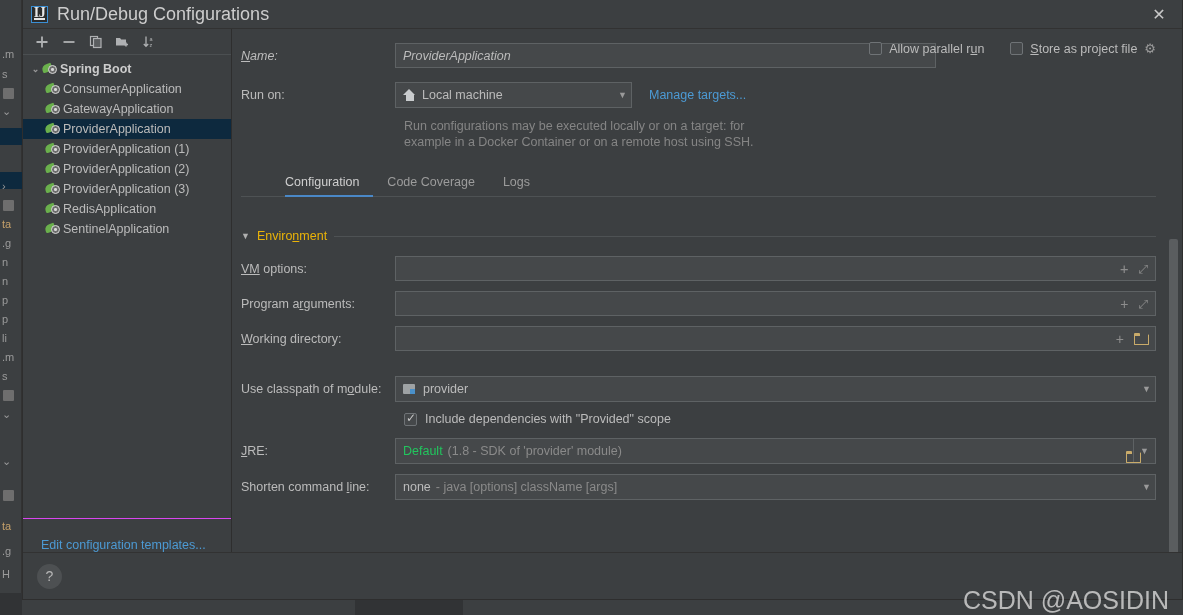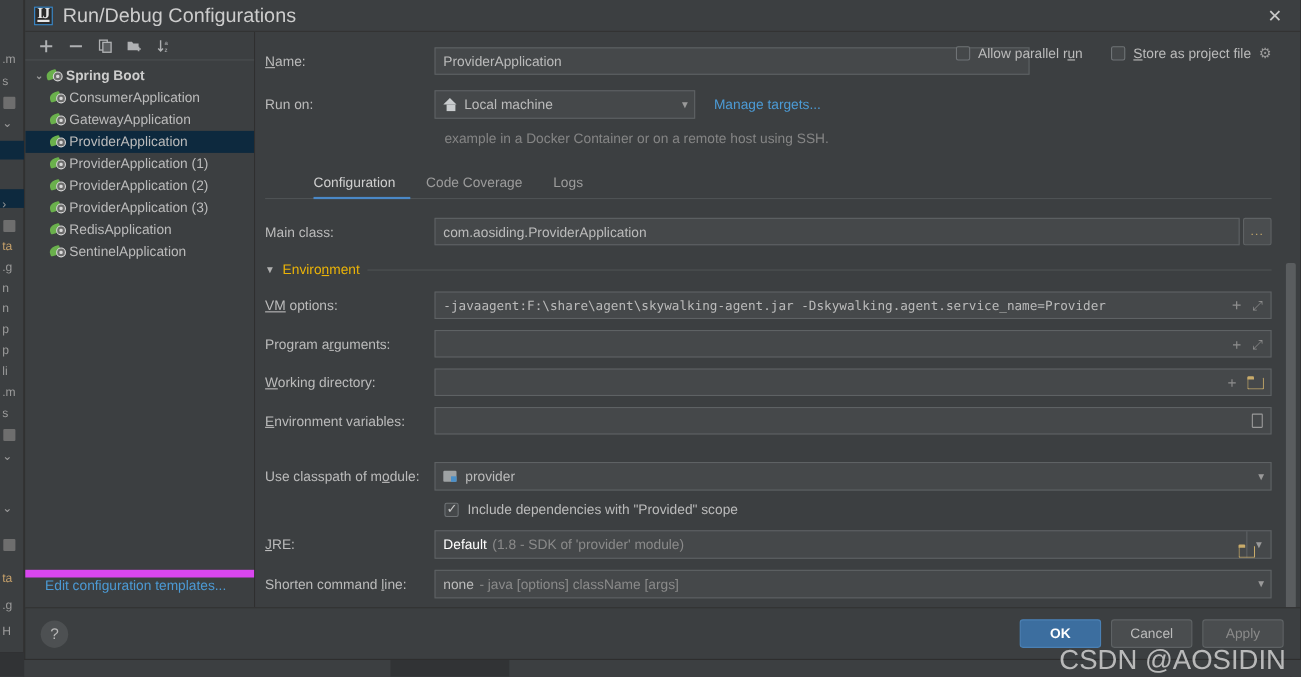--- a/index.html
+++ b/index.html
@@ -161,22 +161,22 @@
     width: 9px; height: 9px; border: 1.5px solid #d8d8d8;
     border-radius: 50%; background: #6c6c6c;
   }
   .spring-icon .ring::after {
     content: ""; position: absolute; left: 2px; top: 2px;
     width: 2.5px; height: 2.5px; background: #d8d8d8; border-radius: 50%;
   }
   .tree-indent { width: 16px; flex: 0 0 16px; }
   .left-footer {
     height: 34px; flex: 0 0 34px;
-    display: flex; align-items: flex-start; padding-left: 18px;
-    border-top: 7px solid #d946ef;
+    display: flex; align-items: flex-end; padding-left: 18px;
+    border-top: 1px solid #d946ef;
   }
   .link { color: #4c9ad4; font-size: 12.5px; cursor: pointer; }
 
   
   .right-panel {
     flex: 1 1 auto; position: relative; min-width: 0;
     background: #3c3f41; overflow: hidden;
   }
   .rp-inner { padding: 12px 0 0 0; }
 
@@ -189,21 +189,21 @@
   u.mn { text-decoration: underline; }
 
   .field {
     height: 25px; background: #45484a;
     border: 1px solid #5e6264; color: #bbbbbb;
     font-size: 12.5px; padding: 0 7px;
     display: flex; align-items: center; min-width: 0;
   }
   .field.mono { font-family: "DejaVu Sans Mono", monospace; font-size: 11.5px; }
 
-  .name-row { padding-top: 2px; }
+  .name-row { padding-top: 2px; font-style: italic; }
   .name-field { width: 541px; flex: 0 0 541px; }
 
   .topright {
     position: absolute; right: 26px; top: 12px;
     display: flex; align-items: center; gap: 26px;
   }
   .cb-wrap { display: flex; align-items: center; gap: 7px; }
   .cb {
     width: 13px; height: 13px; flex: 0 0 13px;
     border: 1px solid #6f7376; background: #45484a; border-radius: 2px;
@@ -319,21 +319,21 @@
     width: 5px; height: 5px; background: #4a90c9;
   }
 
   .inline-cb-row { padding-left: 172px; padding-top: 10px; display: flex; align-items: center; gap: 8px; }
 
   .jre-field {
     flex: 1 1 auto; height: 26px; background: #45484a; border: 1px solid #5e6264;
     display: flex; align-items: center; padding: 0 0 0 7px;
     font-size: 12.5px; min-width: 0;
   }
-  .jre-val { color: #ffffff; }
+  .jre-val { color: #22c55e; }
   .jre-sub { color: #8a8a8a; margin-left: 5px; }
   .jre-folder { margin-left: auto; padding: 0 7px; }
   .jre-arrow {
     width: 22px; height: 24px; flex: 0 0 22px;
     border-left: 1px solid #5e6264; display: flex;
     align-items: center; justify-content: center;
     color: #9a9a9a; font-size: 9px;
   }
 
   .shorten-combo { flex: 1 1 auto; }
@@ -581,49 +581,42 @@
           <div class="lbl">Run on:</div>
           <div class="combo runon-combo">
             <span class="home-ico"></span>
             <span>Local machine</span>
             <span class="arrow">▼</span>
           </div>
           <span class="manage-link">Manage targets...</span>
         </div>
 
         <div class="hint">
+          <div>Run configurations may be executed locally or on a target: for</div>
           <div>example in a Docker Container or on a remote host using SSH.</div>
         </div>
 
         <div class="tabs">
           <div class="tab active">Configuration</div>
           <div class="tab">Code Coverage</div>
           <div class="tab">Logs</div>
         </div>
 
         <div class="form">
 
-          <div class="row mainclass-row">
-            <div class="lbl">Main class:</div>
-            <div class="field mainclass-field">
-              <span>com.aosiding.ProviderApplication</span>
-            </div>
-            <div class="dots-btn">...</div>
-          </div>
 
           <div class="sep-row">
             <span class="sep-tri">▼</span>
             <span class="sep-title"><span>Enviro</span><u class="mn">n</u><span>ment</span></span>
             <span class="sep-line"></span>
           </div>
 
           <div class="row" style="padding-top:13px;">
             <div class="lbl"><u class="mn">VM</u><span> options:</span></div>
             <div class="field mono" style="flex:1 1 auto;">
-              <span>-javaagent:F:\share\agent\skywalking-agent.jar -Dskywalking.agent.service_name=Provider</span>
               <span class="fld-ico">
                 <span class="ico-plus">+</span>
                 <span class="ico-expand">⤢</span>
               </span>
             </div>
           </div>
 
           <div class="row" style="padding-top:10px;">
             <div class="lbl"><span>Program a</span><u class="mn">r</u><span>guments:</span></div>
             <div class="field" style="flex:1 1 auto;">
@@ -639,29 +632,20 @@
             <div class="lbl"><u class="mn">W</u><span>orking directory:</span></div>
             <div class="field" style="flex:1 1 auto;">
               <span></span>
               <span class="fld-ico">
                 <span class="ico-plus">+</span>
                 <span class="ico-folder"></span>
               </span>
             </div>
           </div>
 
-          <div class="row" style="padding-top:10px;">
-            <div class="lbl"><u class="mn">E</u><span>nvironment variables:</span></div>
-            <div class="field" style="flex:1 1 auto;">
-              <span></span>
-              <span class="fld-ico">
-                <span class="ico-env"></span>
-              </span>
-            </div>
-          </div>
 
           <div class="row" style="padding-top:25px;">
             <div class="lbl"><span>Use classpath of m</span><u class="mn">o</u><span>dule:</span></div>
             <div class="combo" style="flex:1 1 auto;">
               <span class="module-ico"></span>
               <span>provider</span>
               <span class="arrow">▼</span>
             </div>
           </div>
 
@@ -694,21 +678,16 @@
         </div>
       </div>
 
       <div class="rp-scrollbar"></div>
     </div>
 
   </div>
 
   <div class="dialog-footer">
     <div class="help-btn">?</div>
-    <div class="footer-btns">
-      <div class="btn primary">OK</div>
-      <div class="btn">Cancel</div>
-      <div class="btn disabled">Apply</div>
-    </div>
   </div>
 </div>
 
 <div class="watermark">CSDN @AOSIDIN</div>
 
 </body></html>

